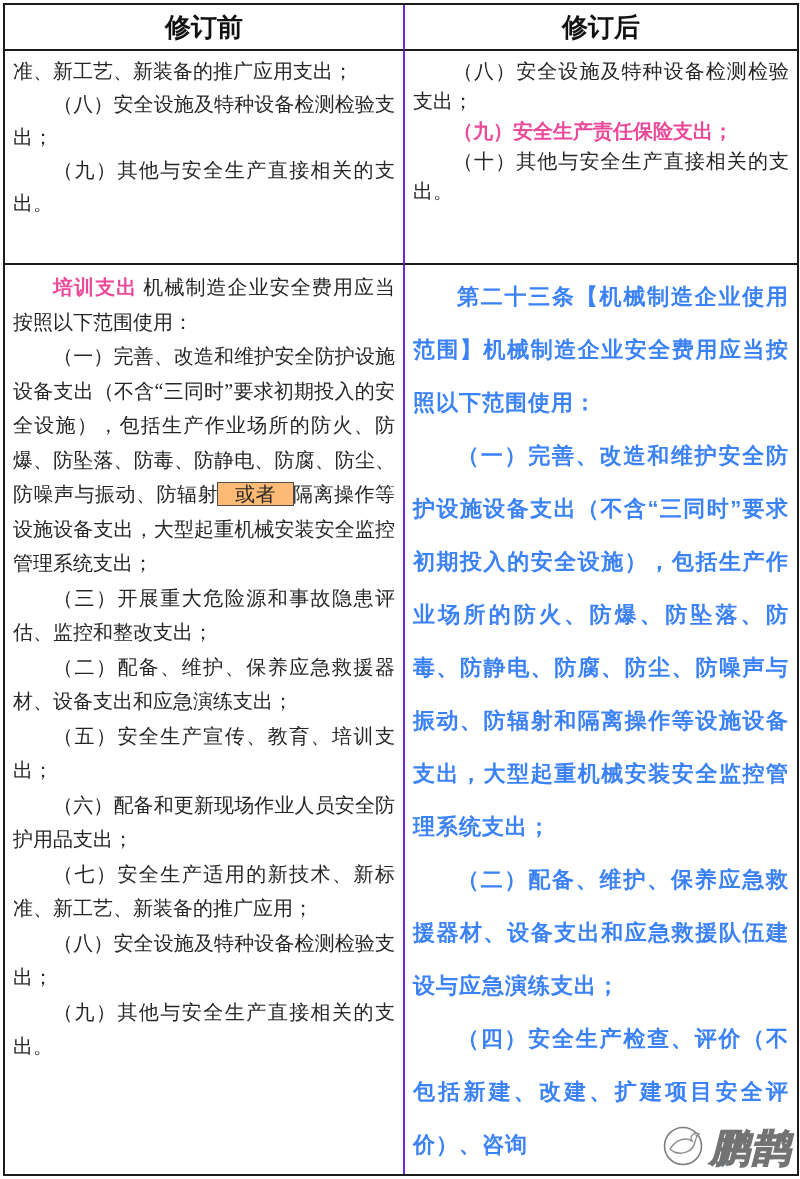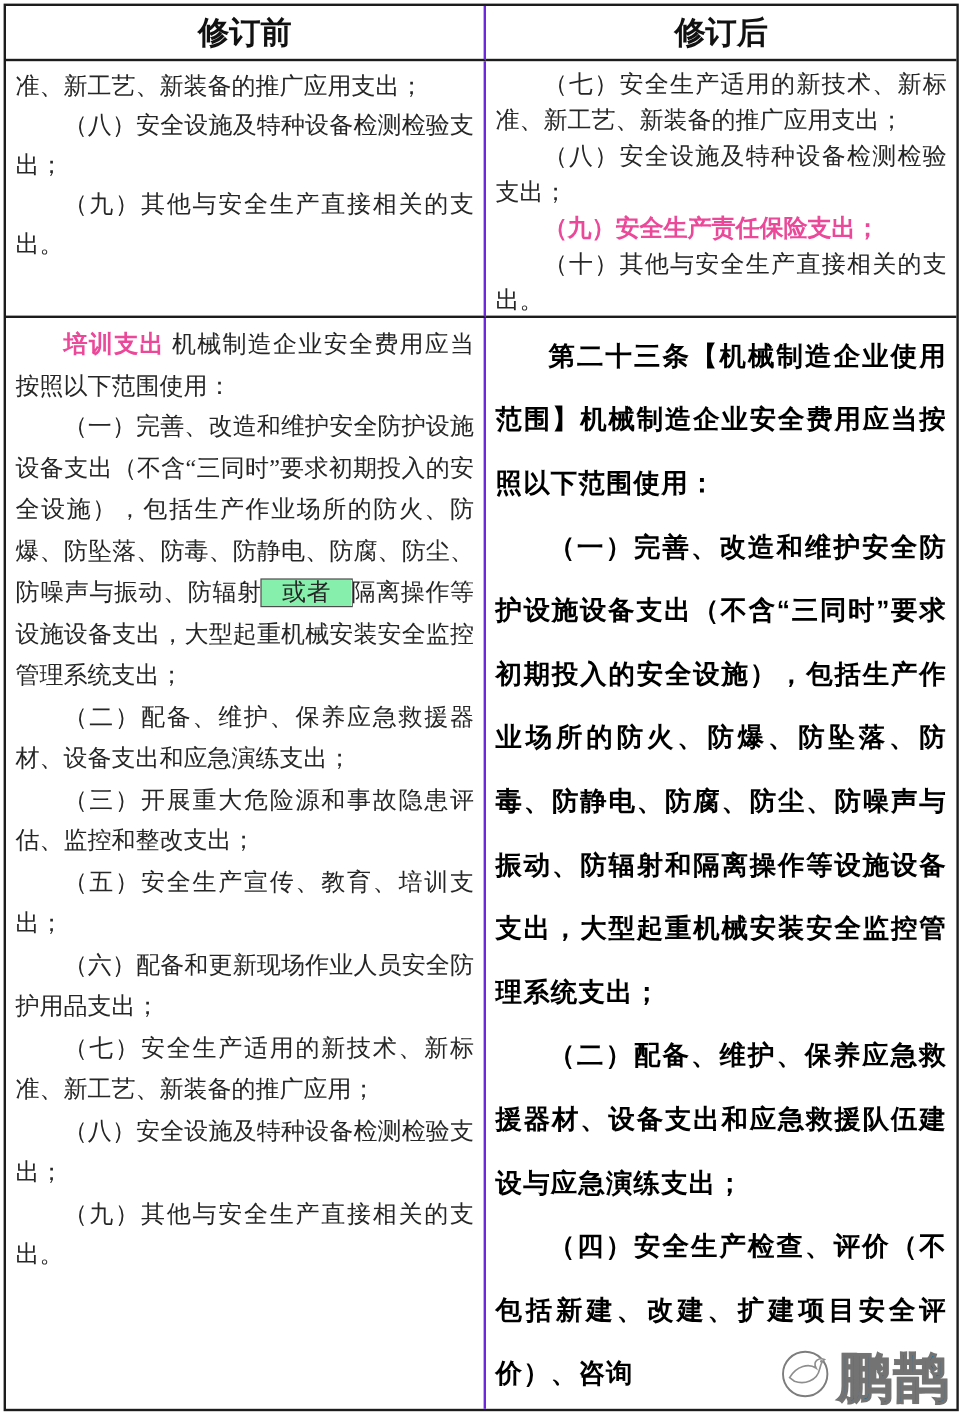--- a/index.html
+++ b/index.html
@@ -31,74 +31,74 @@
   }
   .body-cell{
     padding:5px 8px 0 8px;color:#262626;
     text-align:justify;text-justify:inter-character;
   }
   .body-cell p{
     margin:0;text-indent:2em;
     font-size:20px;
   }
   .body-cell p.noindent{text-indent:0;}
-  .r1l p{line-height:33px;}
+  .r1l p{line-height:33px;font-family:Liberation Mono, monospace;}
   .r1r p{line-height:30px;}
   .r2l p{line-height:34.5px;}
   .r2r p{
     font-family:"Liberation Sans","DejaVu Sans",sans-serif;
     font-weight:700;font-size:22px;line-height:53px;
-    color:#000000;letter-spacing:1px;
+    color:#3b82f6;letter-spacing:1px;
   }
   .seg-bold{
     font-family:"Liberation Sans","DejaVu Sans",sans-serif;
     font-weight:700;color:#ec4899;
   }
   .seg-box{
-    background:#86efac;
+    background:#fdba74;
     box-shadow:0 0 0 1px #4d4d4d;
     padding:0 17px;
   }
   .watermark{
     position:absolute;right:8px;bottom:8px;z-index:5;
     display:flex;align-items:center;gap:2px;
     opacity:.96;pointer-events:none;
   }
   .wm-text{
     font-family:"Liberation Sans","DejaVu Sans",sans-serif;
-    font-weight:700;font-size:45px;line-height:40px;
+    font-weight:700;font-size:39px;line-height:40px;
     color:#0369a1;letter-spacing:2px;
     -webkit-text-stroke:1.4px #6e6e6e;
     text-shadow:0 0 1px #777;
+    font-style:italic;
   }
 </style>
 </head>
 <body>
 
 <div class="doc-table">
   <div class="cell header-cell">修订前</div>
   <div class="cell header-cell last-col">修订后</div>
 
   <div class="cell body-cell r1l">
       <p class="noindent"><span>准、新工艺、新装备的推广应用支出；</span></p>
       <p><span>（八）安全设施及特种设备检测检验支出；</span></p>
       <p><span>（九）其他与安全生产直接相关的支出。</span></p>
     </div>
   <div class="cell body-cell r1r last-col">
-      <p><span>（七）安全生产适用的新技术、新标准、新工艺、新装备的推广应用支出；</span></p>
       <p><span>（八）安全设施及特种设备检测检验支出；</span></p>
       <p><span class="seg-bold">（九）安全生产责任保险支出；</span></p>
       <p><span>（十）其他与安全生产直接相关的支出。</span></p>
     </div>
 
   <div class="cell body-cell r2l last-row">
       <p><span class="seg-bold">培训支出</span><span>  机械制造企业安全费用应当按照以下范围使用：</span></p>
       <p><span>（一）完善、改造和维护安全防护设施设备支出（不含“三同时”要求初期投入的安全设施），包括生产作业场所的防火、防爆、防坠落、防毒、防静电、防腐、防尘、防噪声与振动、防辐射</span><span class="seg-box">或者</span><span>隔离操作等设施设备支出，大型起重机械安装安全监控管理系统支出；</span></p>
+      <p><span>（三）开展重大危险源和事故隐患评估、监控和整改支出；</span></p>
       <p><span>（二）配备、维护、保养应急救援器材、设备支出和应急演练支出；</span></p>
-      <p><span>（三）开展重大危险源和事故隐患评估、监控和整改支出；</span></p>
       <p><span>（五）安全生产宣传、教育、培训支出；</span></p>
       <p><span>（六）配备和更新现场作业人员安全防护用品支出；</span></p>
       <p><span>（七）安全生产适用的新技术、新标准、新工艺、新装备的推广应用；</span></p>
       <p><span>（八）安全设施及特种设备检测检验支出；</span></p>
       <p><span>（九）其他与安全生产直接相关的支出。</span></p>
     </div>
   <div class="cell body-cell r2r last-col last-row">
       <p><span>第二十三条【机械制造企业使用范围】机械制造企业安全费用应当按照以下范围使用：</span></p>
       <p><span>（一）完善、改造和维护安全防护设施设备支出（不含“三同时”要求初期投入的安全设施），包括生产作业场所的防火、防爆、防坠落、防毒、防静电、防腐、防尘、防噪声与振动、防辐射和隔离操作等设施设备支出，大型起重机械安装安全监控管理系统支出；</span></p>
       <p><span>（二）配备、维护、保养应急救援器材、设备支出和应急救援队伍建设与应急演练支出；</span></p>

